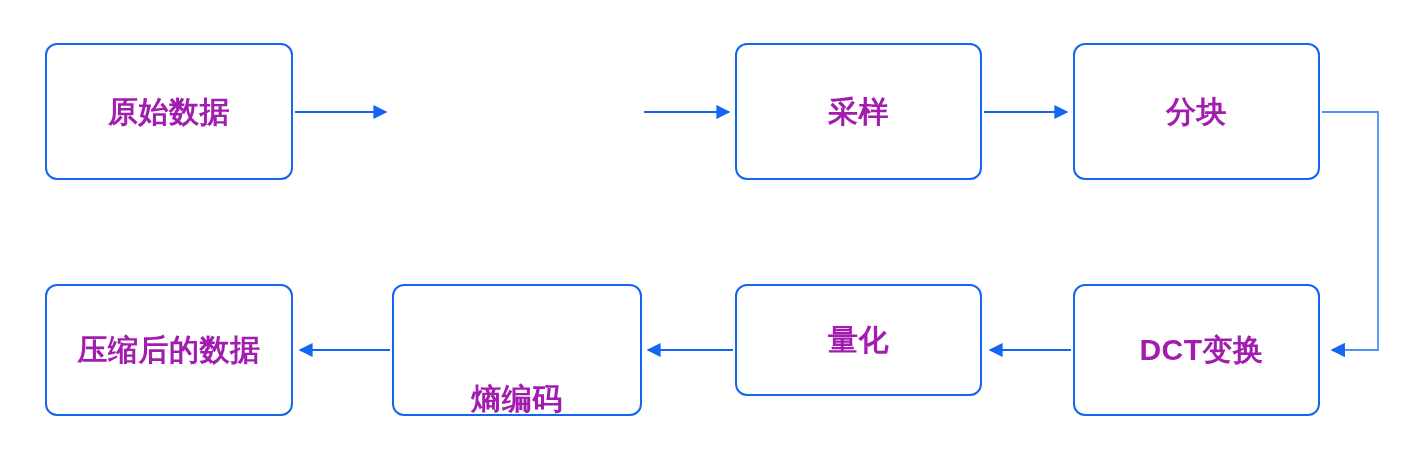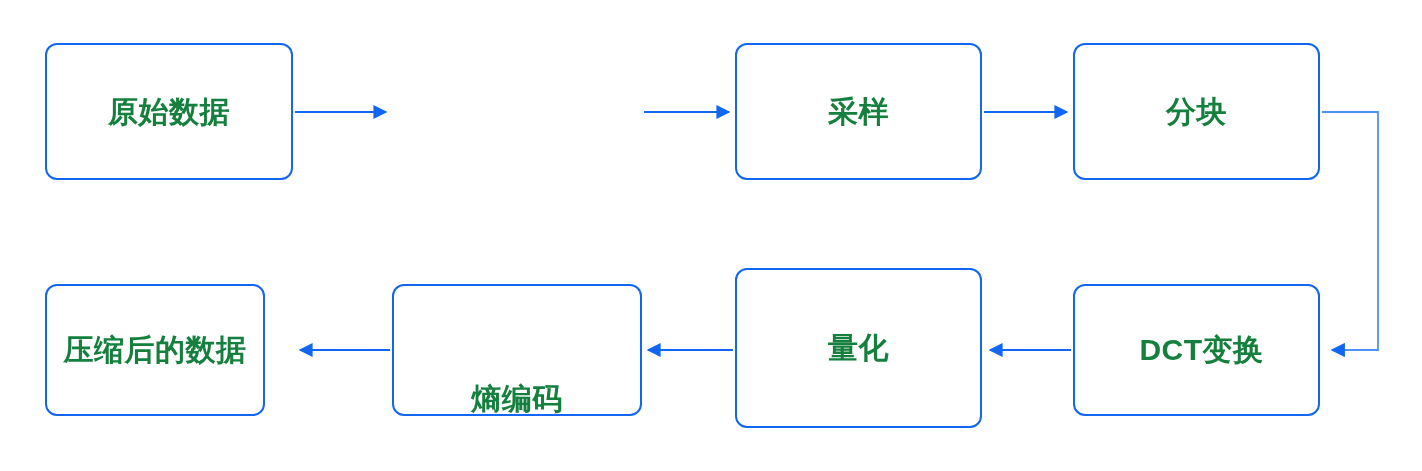--- a/index.html
+++ b/index.html
@@ -25,21 +25,21 @@
     border-radius: 12px;
     display: flex;
     align-items: center;
     justify-content: center;
   }
   .node-label {
     font-family: "Liberation Sans", "DejaVu Sans", sans-serif;
     font-weight: bold;
     font-size: 30px;
     line-height: 1;
-    color: #15803d;
+    color: #a21caf;
     letter-spacing: 0.5px;
     white-space: nowrap;
     user-select: none;
   }
   .edge-layer {
     position: absolute;
     left: 0;
     top: 0;
     width: 1422px;
     height: 471px;
@@ -82,29 +82,29 @@
 
 
   <div class="node" style="left:735px; top:43px; width:247px; height:137px;">
     <span class="node-label">采样</span>
   </div>
 
   <div class="node" style="left:1073px; top:43px; width:247px; height:137px;">
     <span class="node-label">分块</span>
   </div>
 
-  <div class="node" style="left:45px; top:284px; width:220px; height:132px;">
+  <div class="node" style="left:45px; top:284px; width:248px; height:132px;">
     <span class="node-label">压缩后的数据</span>
   </div>
 
   <div class="node" style="left:392px; top:284px; width:250px; height:132px;align-items:flex-end;">
     <span class="node-label">熵编码</span>
   </div>
 
-  <div class="node" style="left:735px; top:268px; width:247px; height:160px;">
+  <div class="node" style="left:735px; top:284px; width:247px; height:112px;">
     <span class="node-label">量化</span>
   </div>
 
   <div class="node" style="left:1073px; top:284px; width:247px; height:132px;padding-left:10px;">
     <span class="node-label">DCT变换</span>
   </div>
 
 </div>
 
 </body></html>

